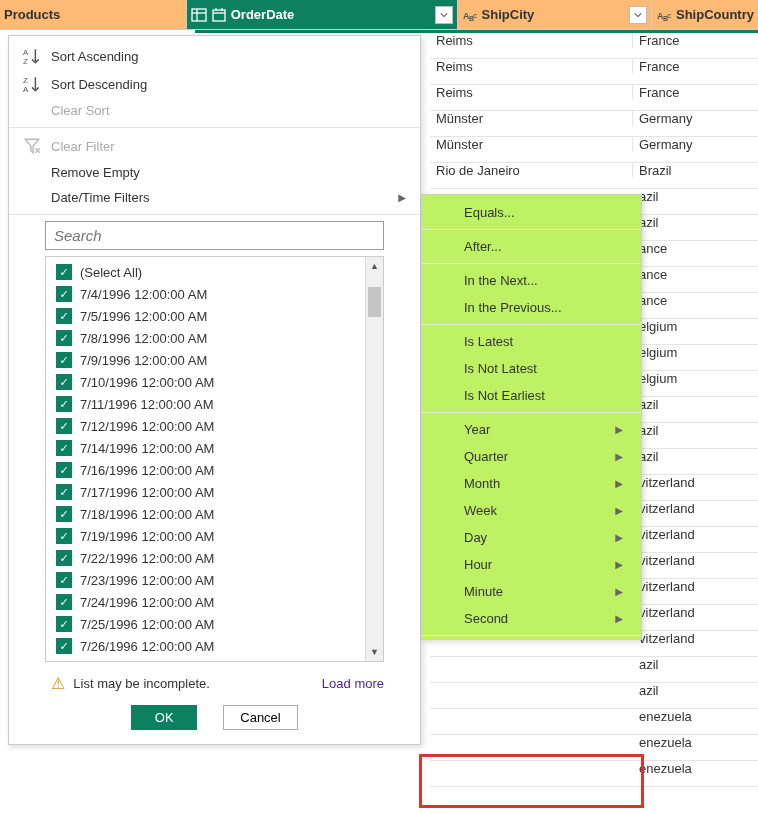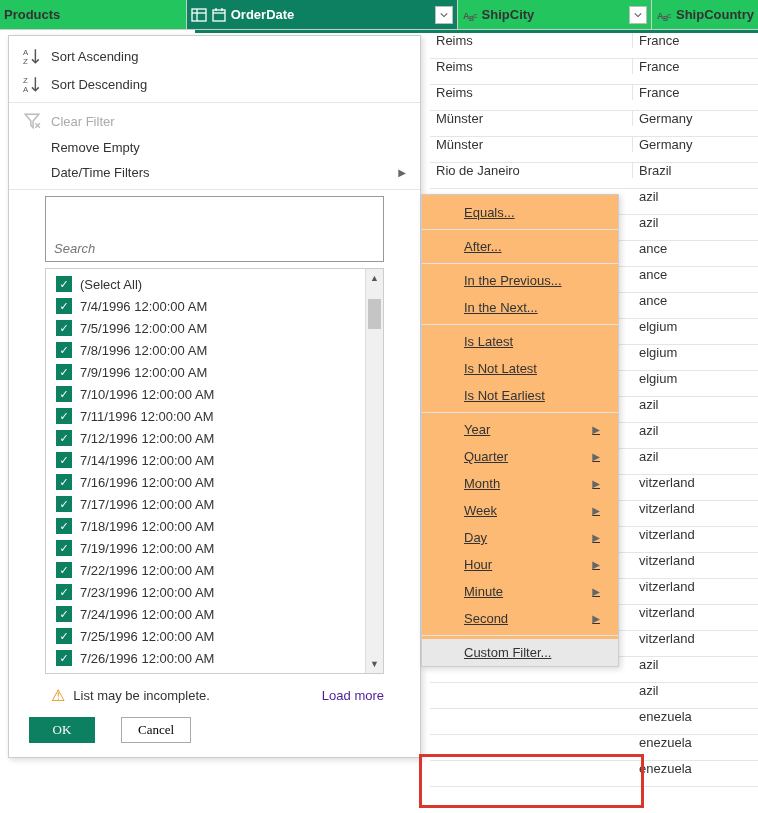--- a/index.html
+++ b/index.html
@@ -18,21 +18,21 @@
     display: flex;
     height: 30px;
     border-bottom: 1px solid #ccc;
   }
   .col-h {
     display: flex;
     align-items: center;
     gap: 4px;
     padding: 0 4px;
     border-right: 1px solid #ccc;
-    background: #22c55e;
+    background: #fdba74;
     position: relative;
   }
   .col-h.products { width: 195px; font-weight: 600; }
   .col-h.orderdate {
     width: 283px;
     background: #0c8060;
     color: #fff;
     font-weight: 600;
     text-align: right;
   }
@@ -104,22 +104,21 @@
     border: 1px solid #999;
   }
   .search-box input {
     width: 100%;
     border: none;
     outline: none;
     padding: 5px 8px;
     font-style: italic;
     color: #14532d;
     font-family: inherit;
-    font-size: 13px;
-    margin-top: 39px;
+    font-size: 15px;
   }
   .values-box {
     margin: 4px 36px 4px 36px;
     border: 1px solid #ccc;
     height: 406px;
     display: flex;
   }
   .values-list {
     flex: 1;
     overflow-y: auto;
@@ -169,49 +168,47 @@
     display: flex;
     align-items: center;
     gap: 8px;
     padding: 8px 36px 8px 42px;
   }
   .warn-icon { color: #e08e0b; font-size: 16px; }
   .loadmore { margin-left: auto; color: #4c1d95; cursor: pointer; }
   .btn-row {
     display: flex;
     gap: 26px;
-    justify-content: flex-start;
+    justify-content: center;
     padding: 4px 20px 8px;
-    font-family: Liberation Serif, serif;
   }
   .btn {
     min-width: 66px;
     padding: 4px 16px;
     border: 1px solid #aaa;
     background: #fff;
     cursor: pointer;
     font-family: inherit;
     font-size: 13px;
   }
   .btn.primary {
     background: #0c8060;
     border-color: #0c8060;
     color: #fff;
   }
   
   .submenu {
     position: absolute;
     left: 421px;
     top: 194px;
-    width: 198px;
-    background: #fdba74;
+    width: 221px;
+    background: #bef264;
     border: 1px solid #ccc;
     box-shadow: 2px 2px 6px rgba(0,0,0,.15);
     padding: 4px 0 0 0;
-    text-decoration: underline;
   }
   .sm-item {
     display: flex;
     align-items: center;
     padding: 6px 18px 6px 42px;
     cursor: pointer;
     position: relative;
   }
   .sm-item:hover, .sm-item.hovered { background: #e8e8e8; }
   .sm-sep { height: 1px; background: #e5e5e5; margin: 3px 0; }
@@ -422,20 +419,24 @@
     <span class="fp-icon">
       <svg viewBox="0 0 16 16">
           <text x="0" y="7" font-size="7" fill="#555" stroke="none">Z</text>
           <text x="0" y="15" font-size="7" fill="#555" stroke="none">A</text>
           <line x1="11" y1="2" x2="11" y2="14"></line>
           <polyline points="8,11 11,14 14,11"></polyline>
         </svg>
     </span>
     <span>Sort Descending</span>
   </div>
+  <div class="fp-item disabled">
+    <span class="fp-icon"></span>
+    <span>Clear Sort</span>
+  </div>
   <div class="fp-sep"></div>
   <div class="fp-item disabled">
     <span class="fp-icon">
       <svg viewBox="0 0 16 16" style="stroke:#bbb">
           <polygon points="2,2 14,2 9,8 9,14 7,12 7,8"></polygon>
           <line x1="11" y1="10" x2="15" y2="14"></line>
           <line x1="15" y1="10" x2="11" y2="14"></line>
         </svg>
     </span>
     <span>Clear Filter</span>
@@ -548,25 +549,25 @@
 <div class="submenu">
   <div class="sm-item">
       <span>Equals...</span>
     </div>
   <div class="sm-sep"></div>
   <div class="sm-item">
       <span>After...</span>
     </div>
   <div class="sm-sep"></div>
   <div class="sm-item">
+      <span>In the Next...</span>
+    </div>
+  <div class="sm-item">
       <span>In the Previous...</span>
     </div>
-  <div class="sm-item">
-      <span>In the Next...</span>
-    </div>
   <div class="sm-sep"></div>
   <div class="sm-item">
       <span>Is Latest</span>
     </div>
   <div class="sm-item">
       <span>Is Not Latest</span>
     </div>
   <div class="sm-item">
       <span>Is Not Earliest</span>
     </div>
@@ -597,18 +598,15 @@
     </div>
   <div class="sm-item">
       <span>Minute</span>
       <span class="sm-arrow">▶</span>
     </div>
   <div class="sm-item">
       <span>Second</span>
       <span class="sm-arrow">▶</span>
     </div>
   <div class="sm-sep"></div>
-  <div class="sm-item hovered">
-      <span>Custom Filter...</span>
-    </div>
 </div>
 
 <div class="highlight-box"></div>
 
 </body></html>

